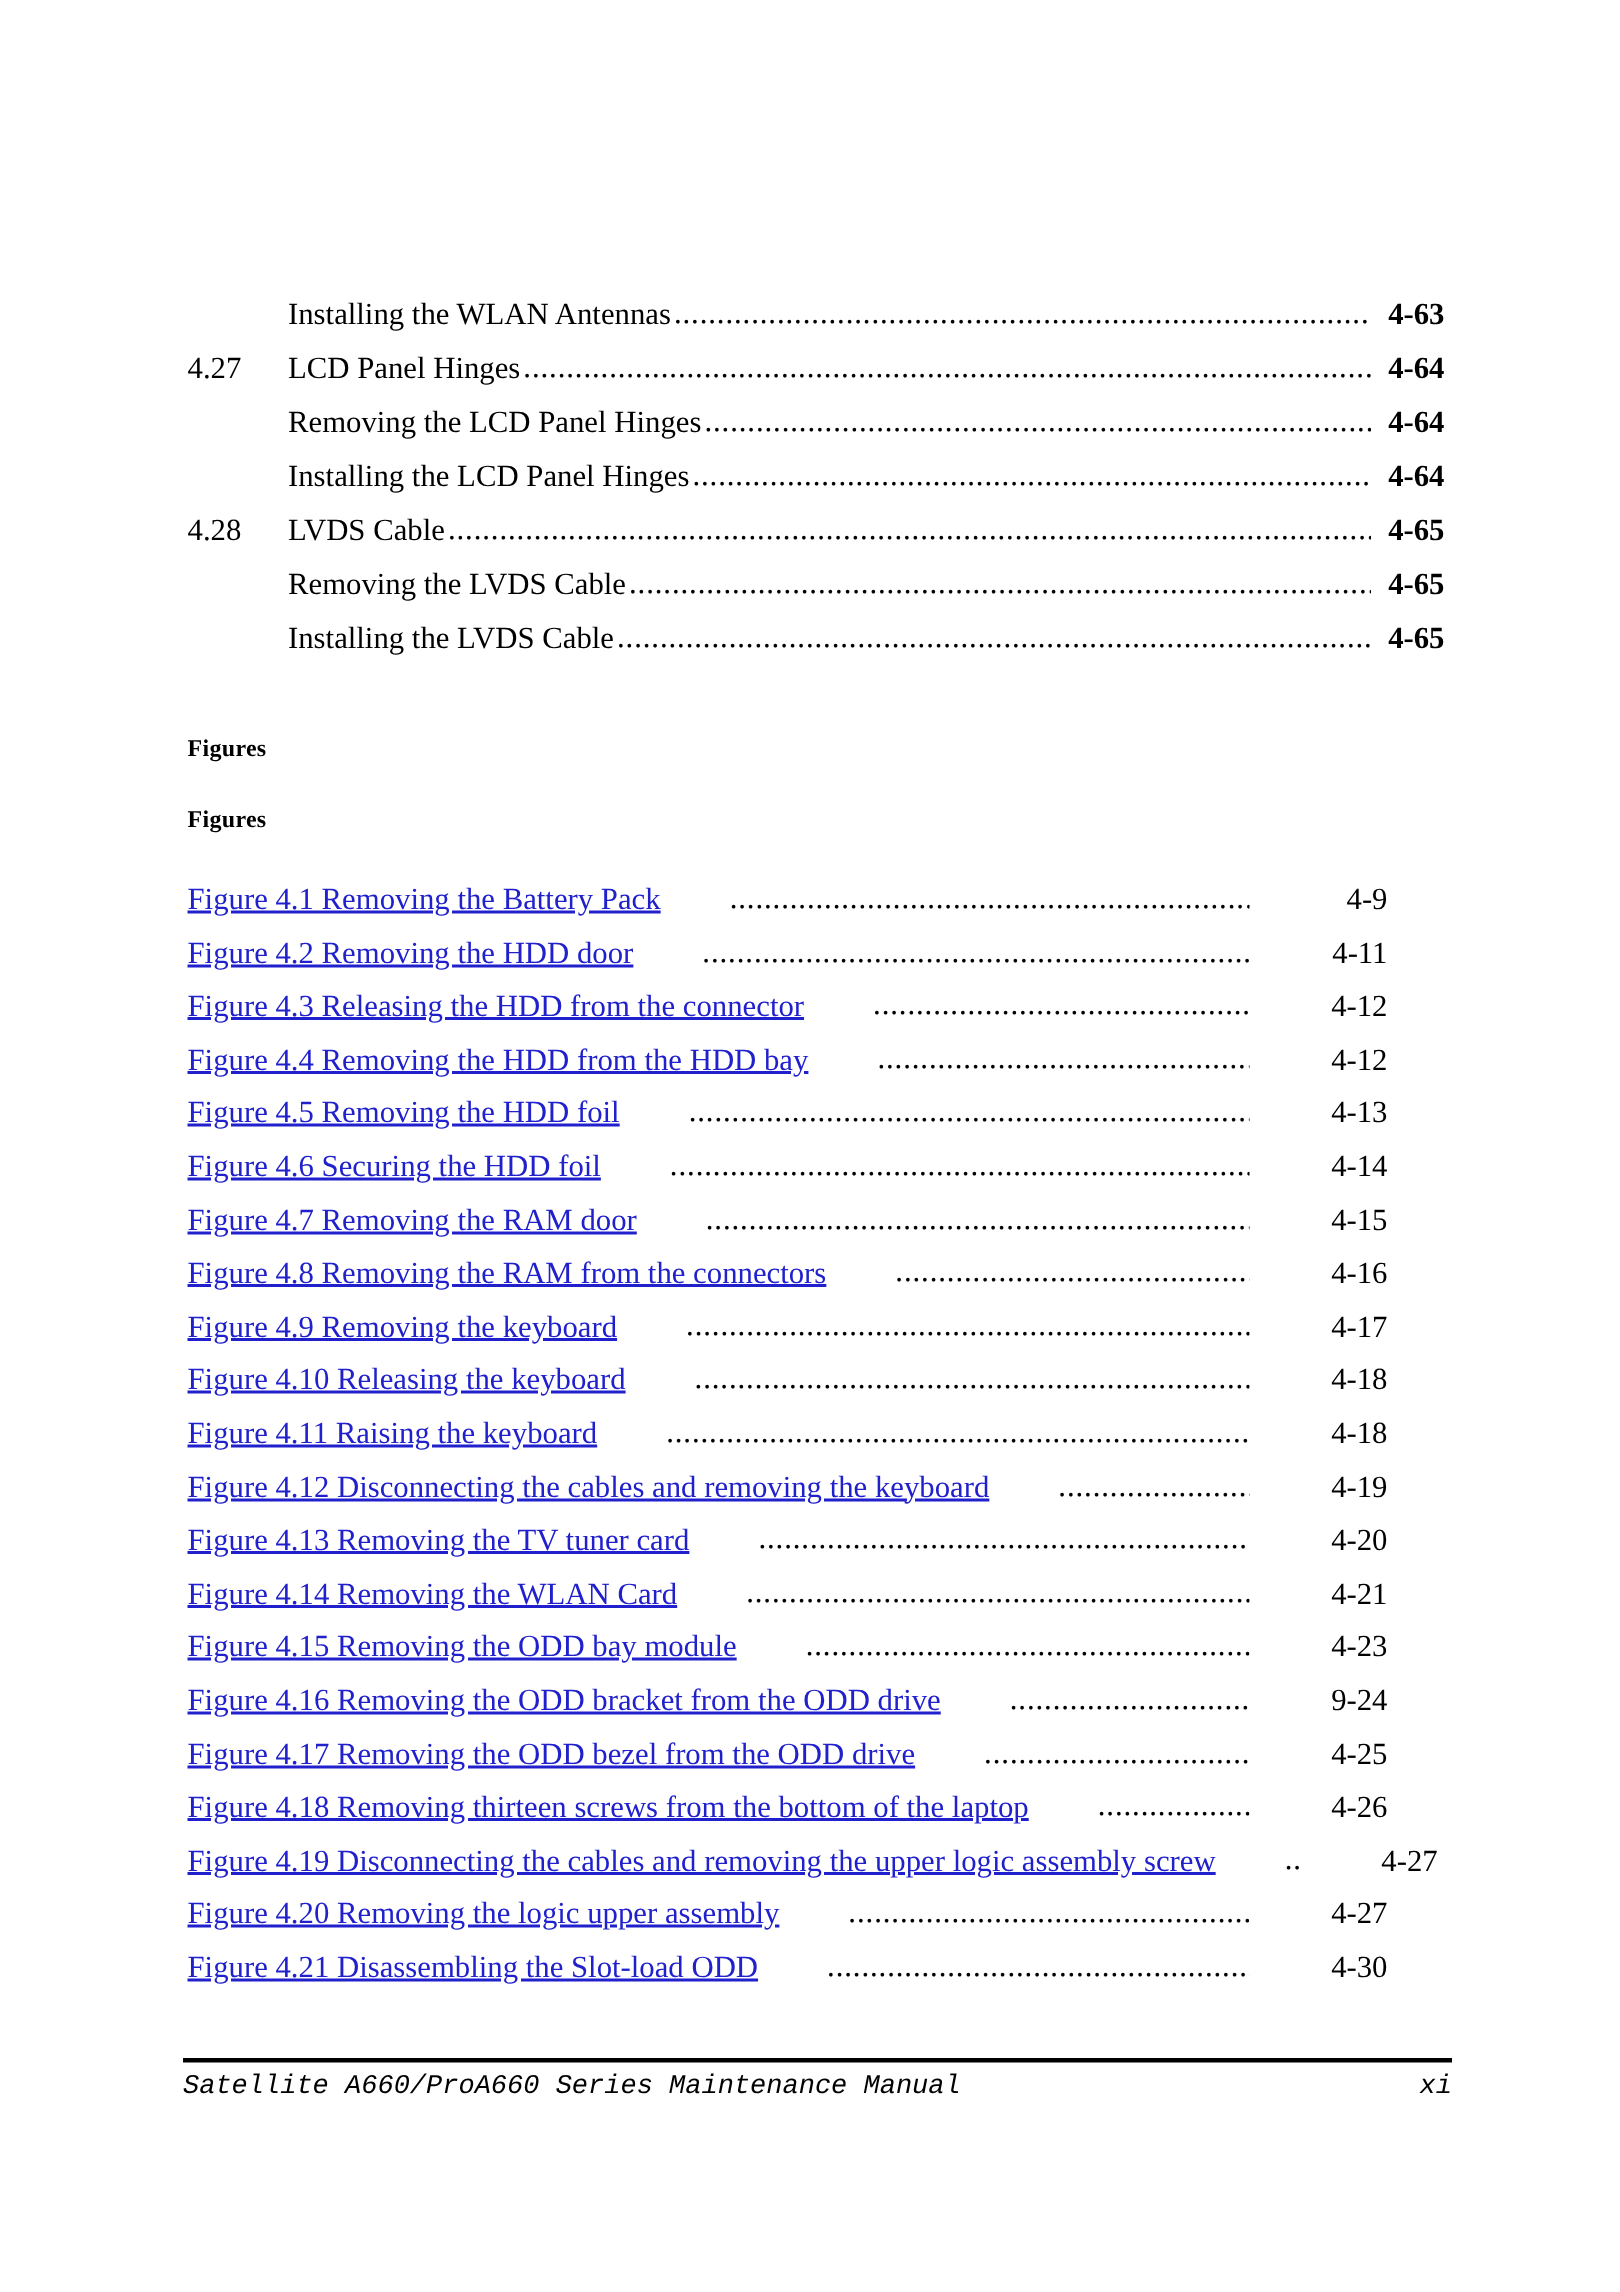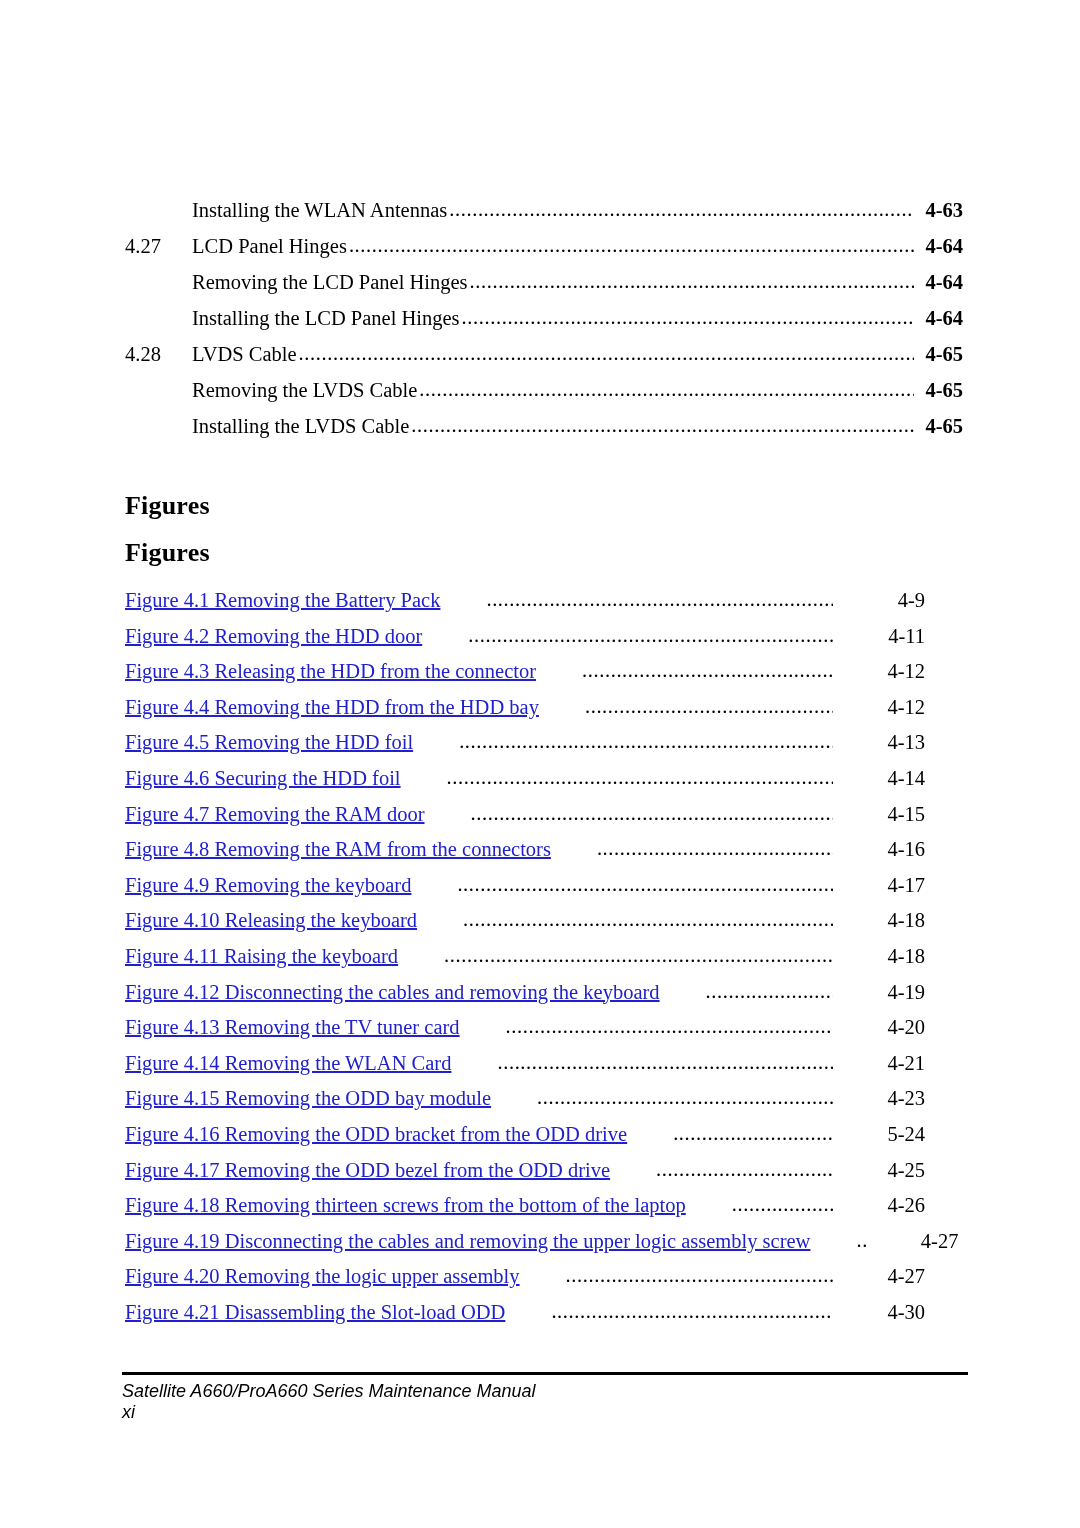--- a/index.html
+++ b/index.html
@@ -74,21 +74,21 @@
     text-align: right;
     min-width: 46px;
     font-weight: bold;
   }
 
   
   .fig-heading {
     position: absolute;
     left: 125px;
     font-weight: bold;
-    font-size: 26px;
+    font-size: 16px;
     font-family: "Liberation Serif", "DejaVu Serif", serif;
     letter-spacing: 0.2px;
   }
   .fig-heading-1 { top: 491px; }
   .fig-heading-2 { top: 538px; }
 
   
   .fig-block {
     position: absolute;
     left: 125px;
@@ -137,22 +137,21 @@
   .footer {
     position: absolute;
     left: 122px;
     top: 1381px;
     width: 846px;
     display: flex;
     justify-content: space-between;
     align-items: baseline;
     font-style: italic;
     font-size: 18px;
-    font-family: Liberation Sans, sans-serif;
-    flex-direction: column;
+    font-family: Liberation Mono, monospace;
   }
 
   .footer-title { white-space: nowrap; }
   .footer-page { white-space: nowrap; text-align: center; }
 </style>
 </head>
 <body>
 
 <div class="page">
 
@@ -277,21 +276,21 @@
         <span class="fig-page">4-21</span>
       </div>
       <div class="fig-row">
         <span class="fig-link" style="color: rgb(32, 32, 204); text-decoration-color: rgb(32, 32, 204);">Figure 4.15 Removing the ODD bay module</span>
         <span class="leader">...................................................................................................................................................................................</span>
         <span class="fig-page">4-23</span>
       </div>
       <div class="fig-row">
         <span class="fig-link" style="color: rgb(32, 32, 204); text-decoration-color: rgb(32, 32, 204);">Figure 4.16 Removing the ODD bracket from the ODD drive</span>
         <span class="leader">...................................................................................................................................................................................</span>
-        <span class="fig-page">5-24</span>
+        <span class="fig-page">9-24</span>
       </div>
       <div class="fig-row">
         <span class="fig-link" style="color: rgb(32, 32, 204); text-decoration-color: rgb(32, 32, 204);">Figure 4.17 Removing the ODD bezel from the ODD drive</span>
         <span class="leader">...................................................................................................................................................................................</span>
         <span class="fig-page">4-25</span>
       </div>
       <div class="fig-row">
         <span class="fig-link" style="color: rgb(32, 32, 204); text-decoration-color: rgb(32, 32, 204);">Figure 4.18 Removing thirteen screws from the bottom of the laptop</span>
         <span class="leader">...................................................................................................................................................................................</span>
         <span class="fig-page">4-26</span>

